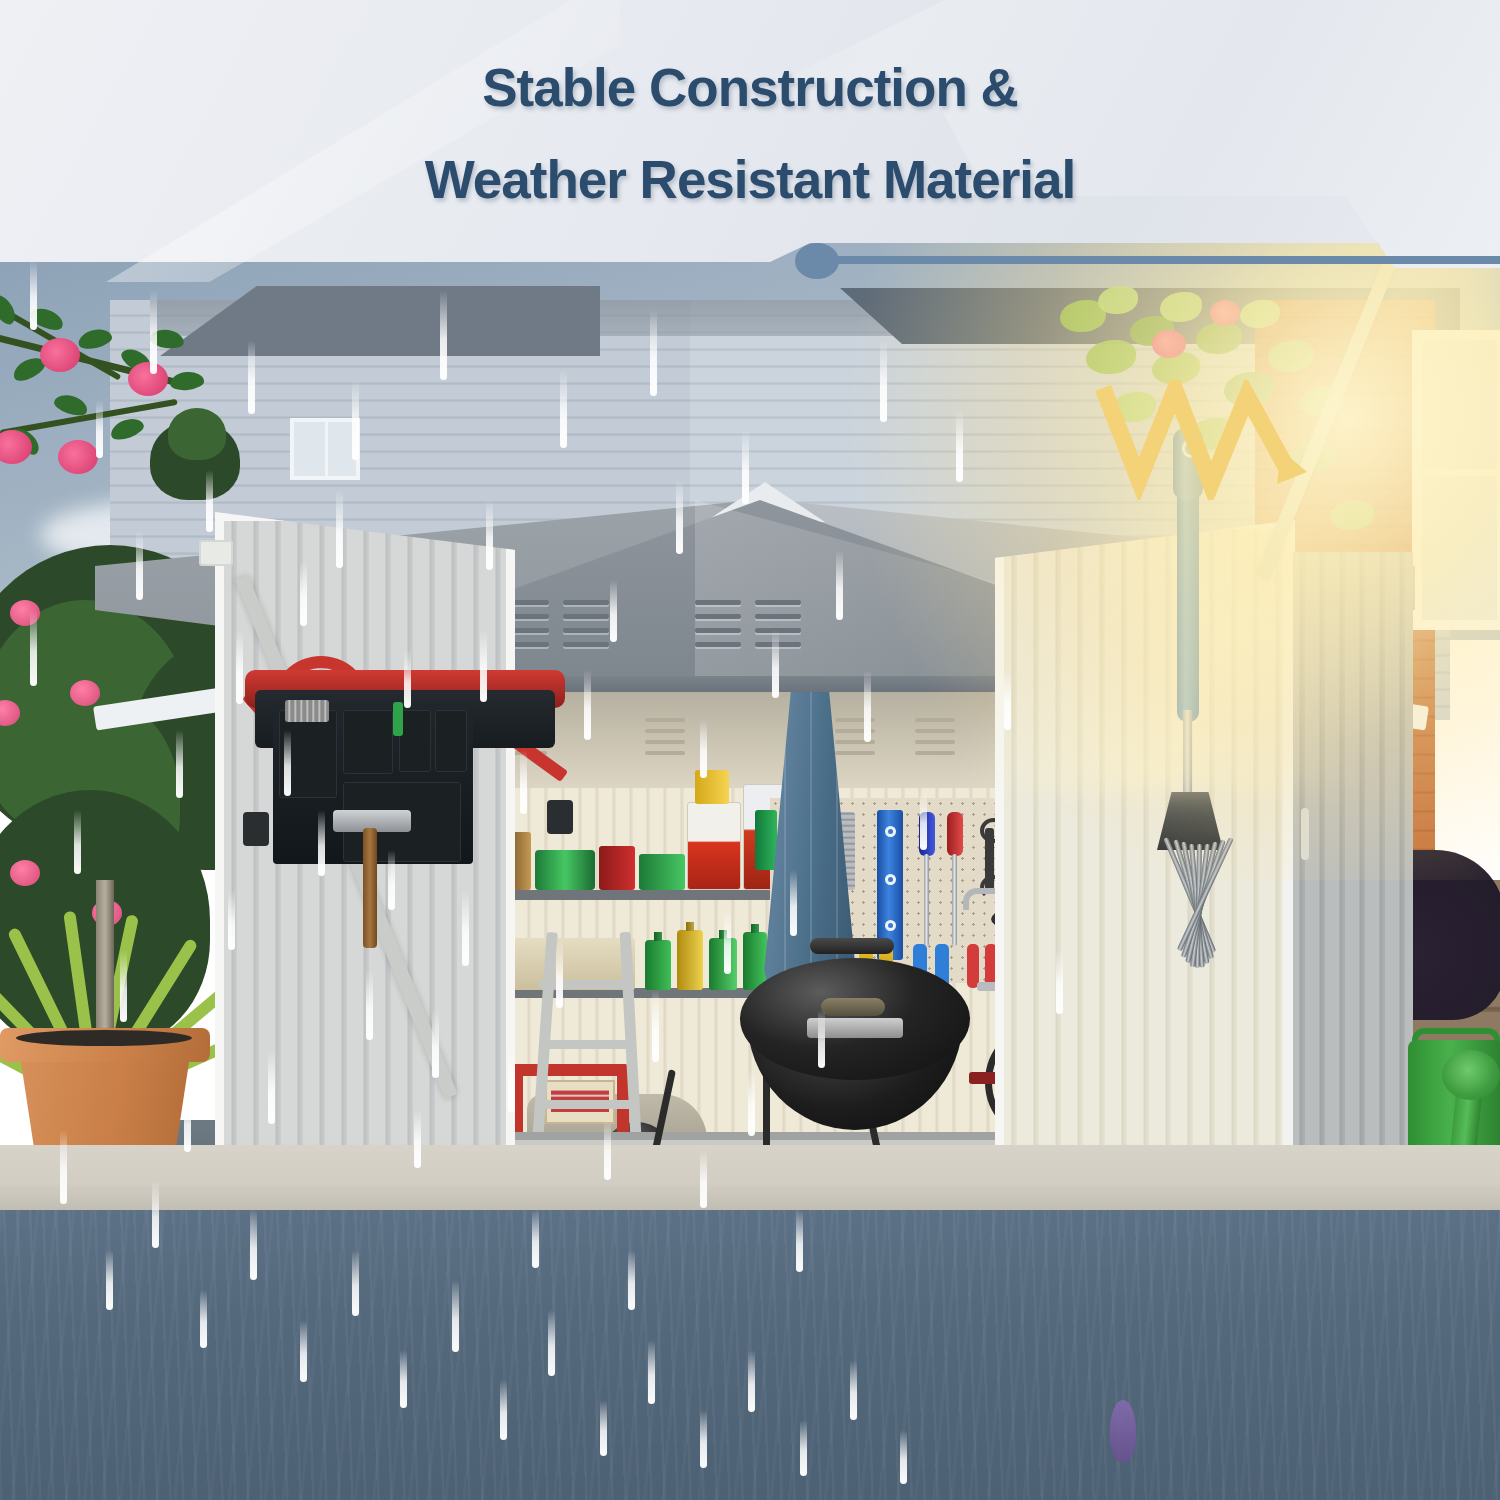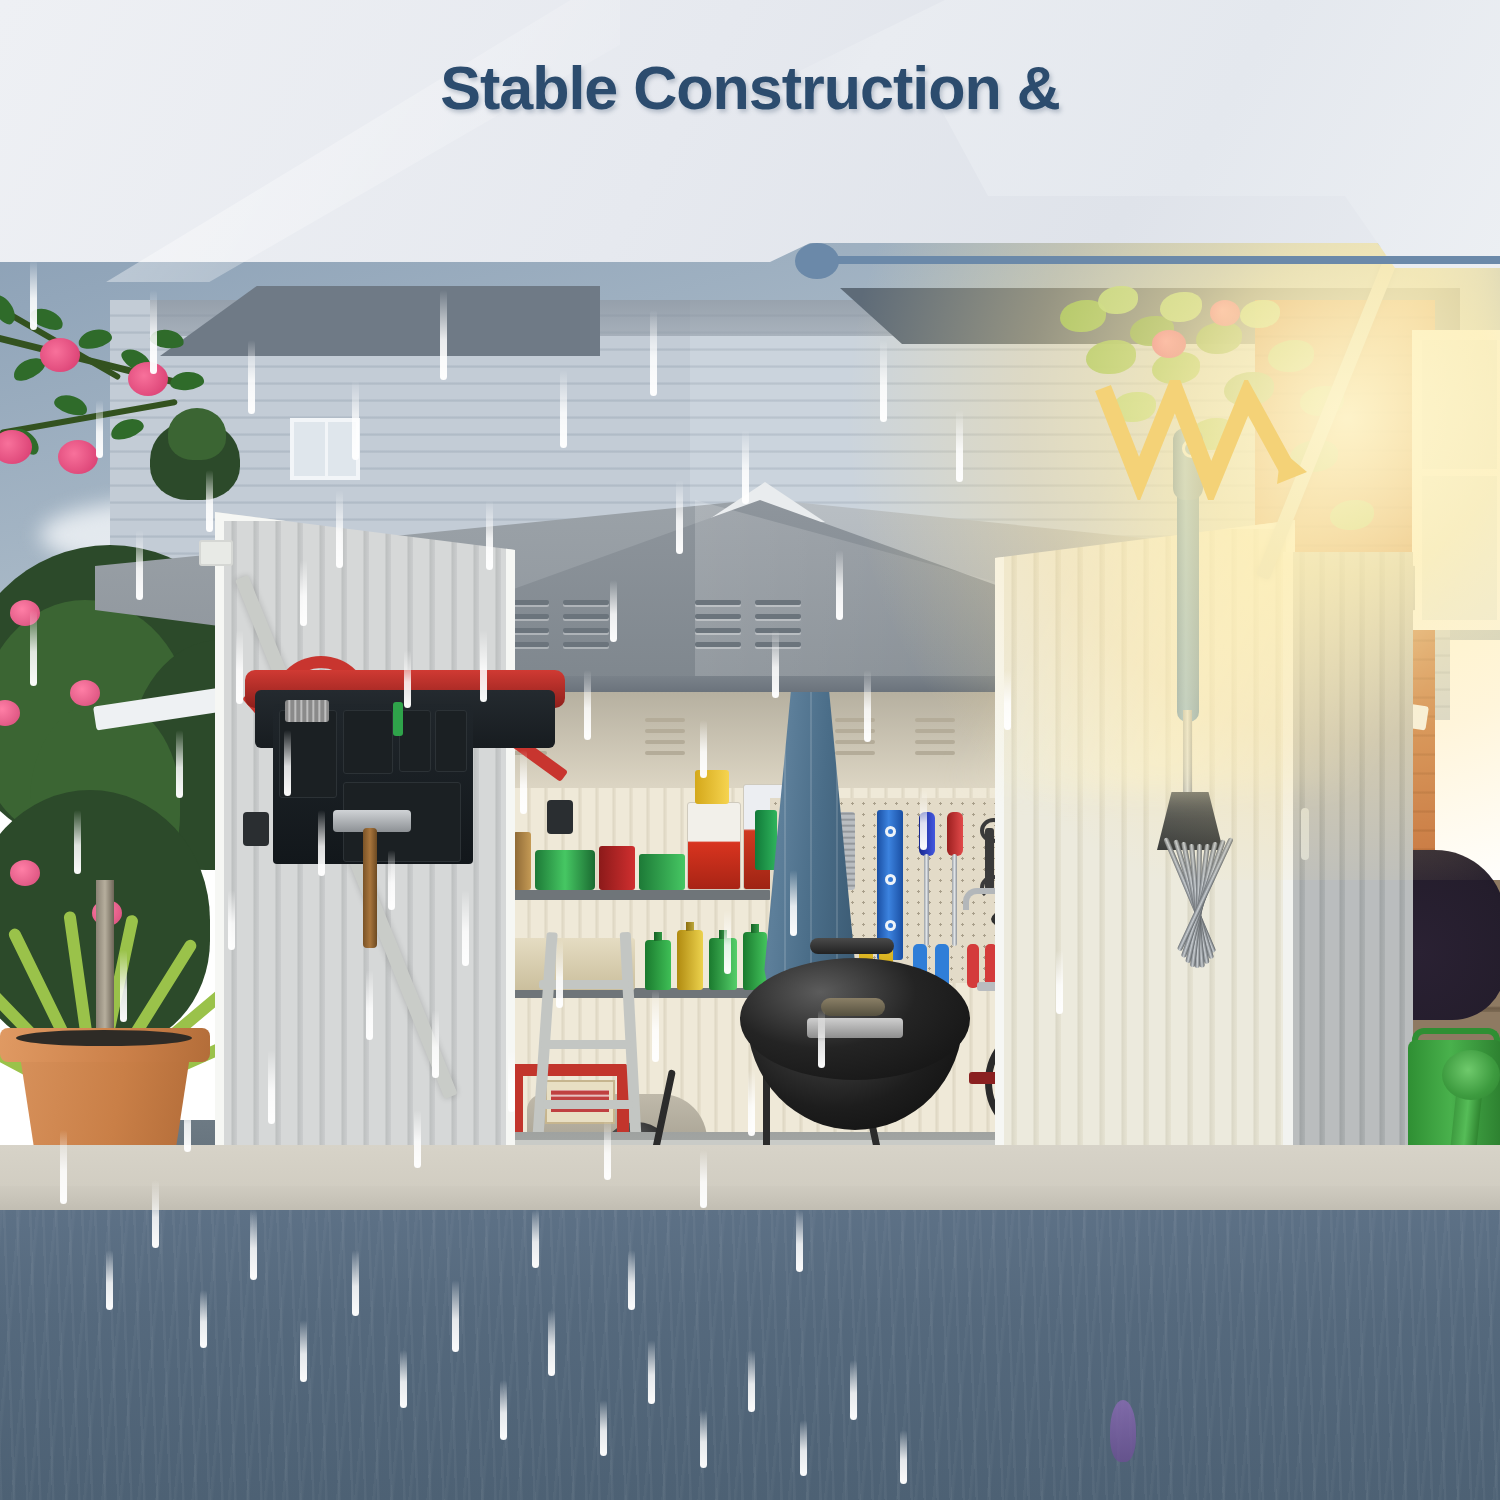--- a/index.html
+++ b/index.html
@@ -250,21 +250,21 @@
   .header-accent { position:absolute; right:0; top:0; width:730px; height:258px; background:#6b89a9;
     clip-path:polygon(110px 0, 730px 0, 730px 258px, 620px 258px, 560px 185px, 190px 185px, 140px 92px, 0 92px); }
   .header-accent2 { position:absolute; right:0; top:0; width:760px; height:268px;
     background:linear-gradient(118deg,rgba(238,240,244,.0) 0%, #e9ecf1 18%, #e4e8ee 60%, #eceff3 100%);
     clip-path:polygon(205px 0, 760px 0, 760px 268px, 655px 268px, 605px 196px, 248px 196px, 196px 100px, 0 100px); }
   .header-diag { position:absolute; left:60px; top:-30px; width:560px; height:340px;
     background:linear-gradient(120deg, rgba(255,255,255,.55), rgba(255,255,255,0));
     clip-path:polygon(0 100%, 100% 0, 100% 22%, 18% 100%); }
 
   .title { position:absolute; left:0; top:42px; width:1500px; text-align:center;
-    color:#2c4c6e; font-weight:bold; font-size:61px; line-height:92px; letter-spacing:-1px;
+    color:#2c4c6e; font-weight:bold; font-size:53px; line-height:92px; letter-spacing:-1px;
     text-shadow:2px 3px 4px rgba(120,135,155,.45); }
   .title .l2 { display:block; }
 
   .accentdot { position:absolute; left:795px; top:243px; width:44px; height:36px; border-radius:50%;
     background:#6b89a9; }
   .accentline { position:absolute; left:828px; top:256px; width:672px; height:8px; background:#6b89a9; }
 
   
   .bottom-band { position:absolute; left:0; top:1210px; width:1500px; height:290px; }
 </style>
@@ -725,20 +725,21 @@
     </div>
   </div>
 
   <div class="header">
     <div class="header-accent"></div>
     <div class="header-bg"></div>
     <div class="header-accent2"></div>
     <div class="header-diag"></div>
     <div class="title">
       <span>Stable Construction &amp;</span>
+      <span class="l2">Weather Resistant Material</span>
     </div>
   </div>
   <div class="accentline"></div>
   <div class="accentdot"></div>
 
   <div class="bottom-band">
     
 
     
 

